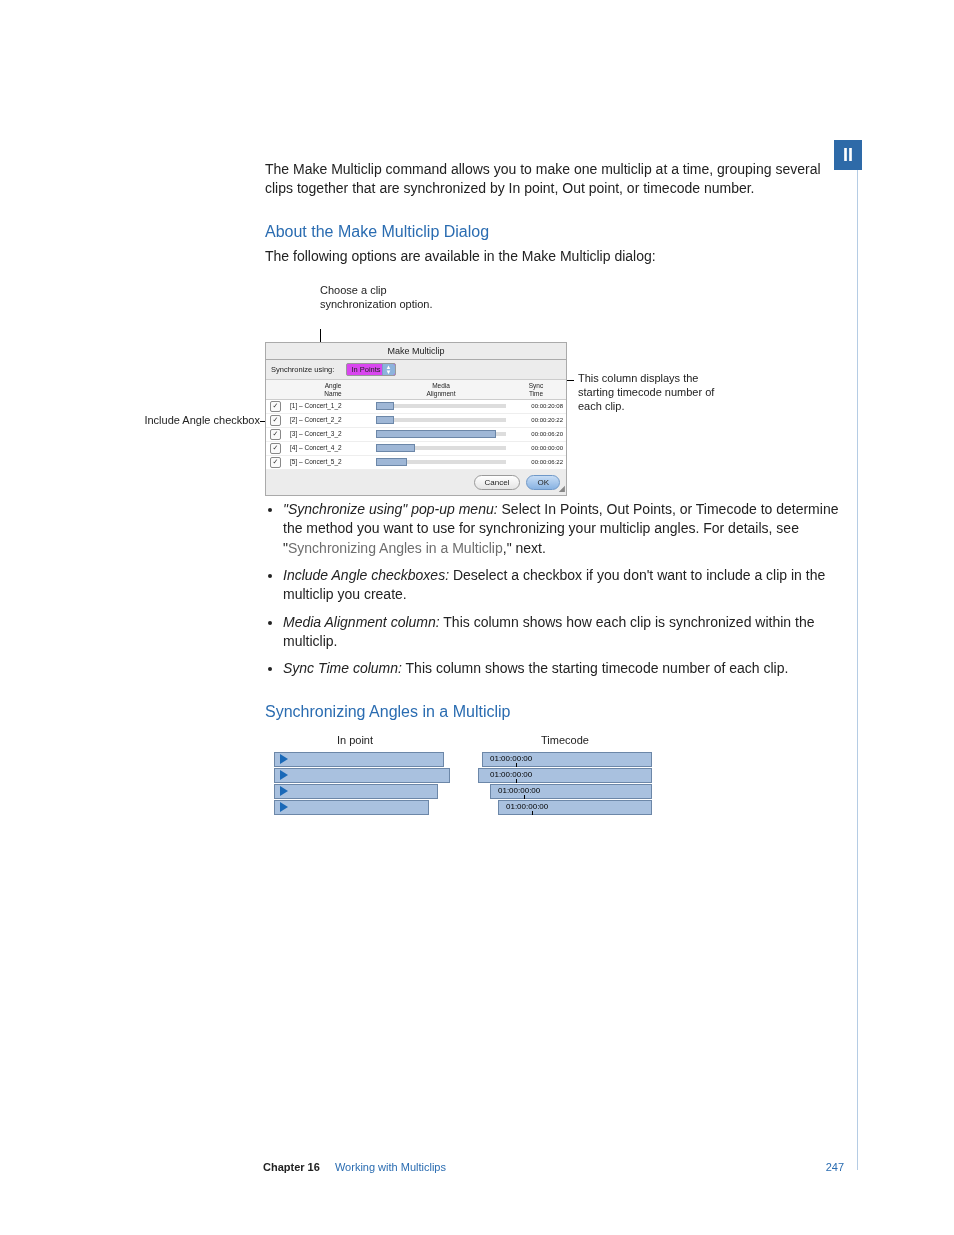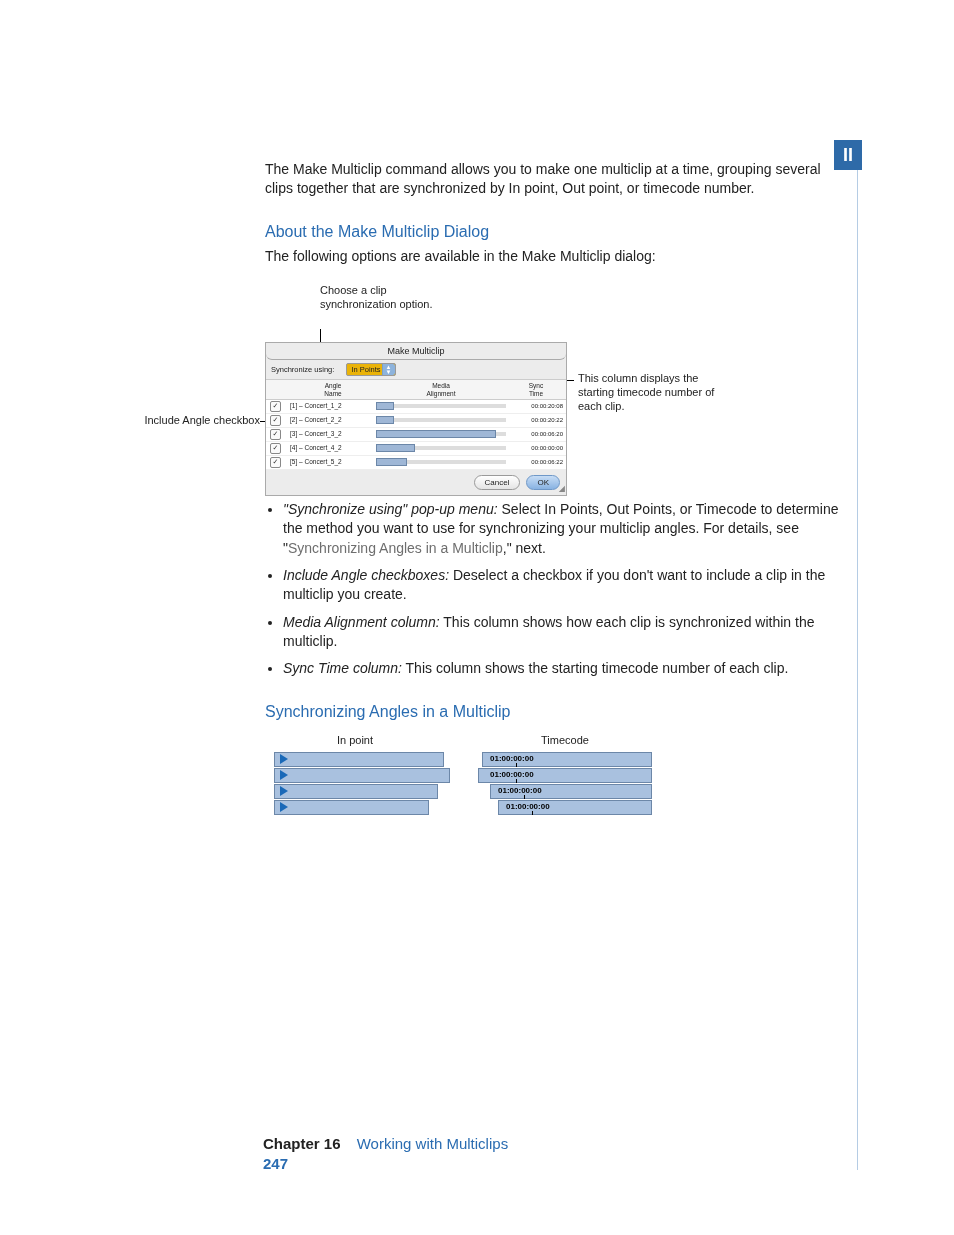--- a/index.html
+++ b/index.html
@@ -75,33 +75,32 @@
     width: 300px;
     border: 1px solid #aaa;
     background: #ececec;
     font-size: 8px;
   }
   .dialog .title {
     text-align: center;
     padding: 2px 0;
     border-bottom: 1px solid #aaa;
     font-size: 9px;
-    border-radius: 6px;
   }
   .dialog .row-sync {
     display: flex;
     align-items: center;
     gap: 12px;
     padding: 3px 5px;
   }
   .dialog .row-sync .label { font-size: 7.5px; }
   .popup {
     display: flex;
     align-items: center;
-    background: #eab308;
+    background: #d946ef;
     border: 1px solid #999;
     border-radius: 2px;
     height: 11px;
     padding: 0 14px 0 4px;
     position: relative;
     font-size: 7.5px;
   }
   .popup .arrows {
     position: absolute;
     right: 0; top: 0; bottom: 0;
@@ -174,40 +173,39 @@
   }
   .tri-right {
     width:0; height:0; border-top:5px solid transparent; border-bottom:5px solid transparent;
     border-left:8px solid #1a69b8;
   }
   .tri-left {
     width:0; height:0; border-top:5px solid transparent; border-bottom:5px solid transparent;
     border-right:8px solid #1a69b8;
   }
   .tc-label {
-    position:absolute; top:1px; font-size:8px; font-weight:700; color:#000;
+    position:absolute; top:1px; font-size:8px; font-weight:400; color:#000;
   }
   .tc-tick {
     position:absolute; width:1px; height:4px; background:#000; top:11px;
   }
 
   
   .footer {
     position: absolute;
     bottom: 60px;
     left: 263px;
     right: 110px;
-    font-size: 15px;
+    font-size: 11px;
     display: flex;
     justify-content: space-between;
-    flex-direction: column;
   }
   .footer .left span.ch { font-weight:700; }
   .footer .left span.title { color:#2a6cb1; margin-left:12px; }
-  .footer .right { color:#2a6cb1; font-weight:700; }
+  .footer .right { color:#2a6cb1; font-weight:400; }
 
   
   .right-rule {
     position:absolute;
     right:96px;
     top:170px;
     width:1px;
     height:1000px;
     background:#2a6cb1;
     opacity:.35;

